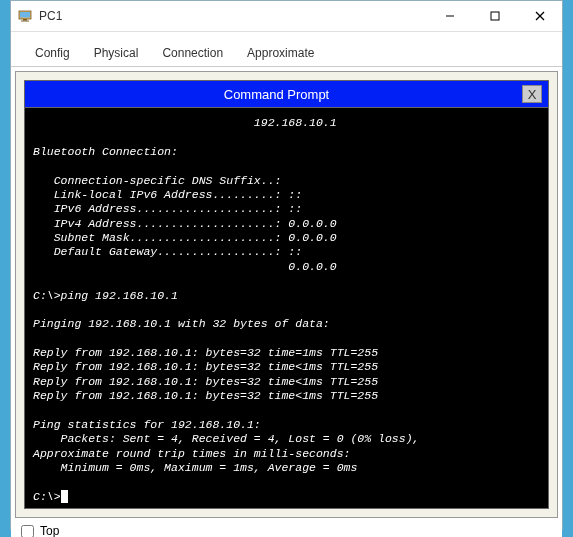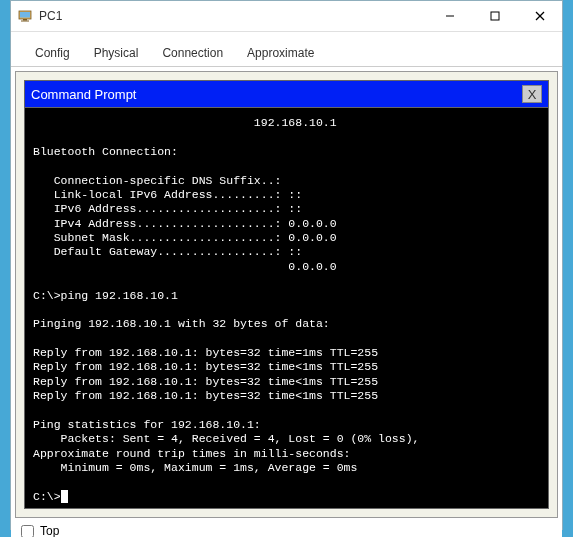--- a/index.html
+++ b/index.html
@@ -69,21 +69,21 @@
 }
 .prompt-header {
   background: #0020f5;
   color: #fff;
   font-size: 13px;
   padding: 4px 6px;
   display: flex;
   align-items: center;
   border: 1px solid #666;
 }
-.prompt-header .ptitle { flex: 1; }
+.prompt-header .ptitle { flex: 1; text-align: center; }
 .prompt-header .px {
   background: #ccc;
   color: #333;
   width: 20px; height: 18px;
   display: flex; align-items: center; justify-content: center;
   font-size: 13px;
   border: 1px solid #888;
   cursor: pointer;
 }
 .terminal {
@@ -92,20 +92,21 @@
   color: #fff;
   font-family: "Courier New", monospace;
   font-size: 11.5px;
   line-height: 1.25;
   padding: 8px 8px 4px 8px;
   overflow-y: auto;
   white-space: pre;
   border: 1px solid #666;
   border-top: none;
   position: relative;
+  font-style: italic;
 }
 .terminal::-webkit-scrollbar { width: 16px; }
 .terminal::-webkit-scrollbar-track { background: #f0f0f0; }
 .terminal::-webkit-scrollbar-thumb { background: #c0c0c0; border: 1px solid #a0a0a0; }
 
 .cursor {
   display: inline-block;
   width: 7px; height: 13px;
   background: #fff;
   vertical-align: text-bottom;

